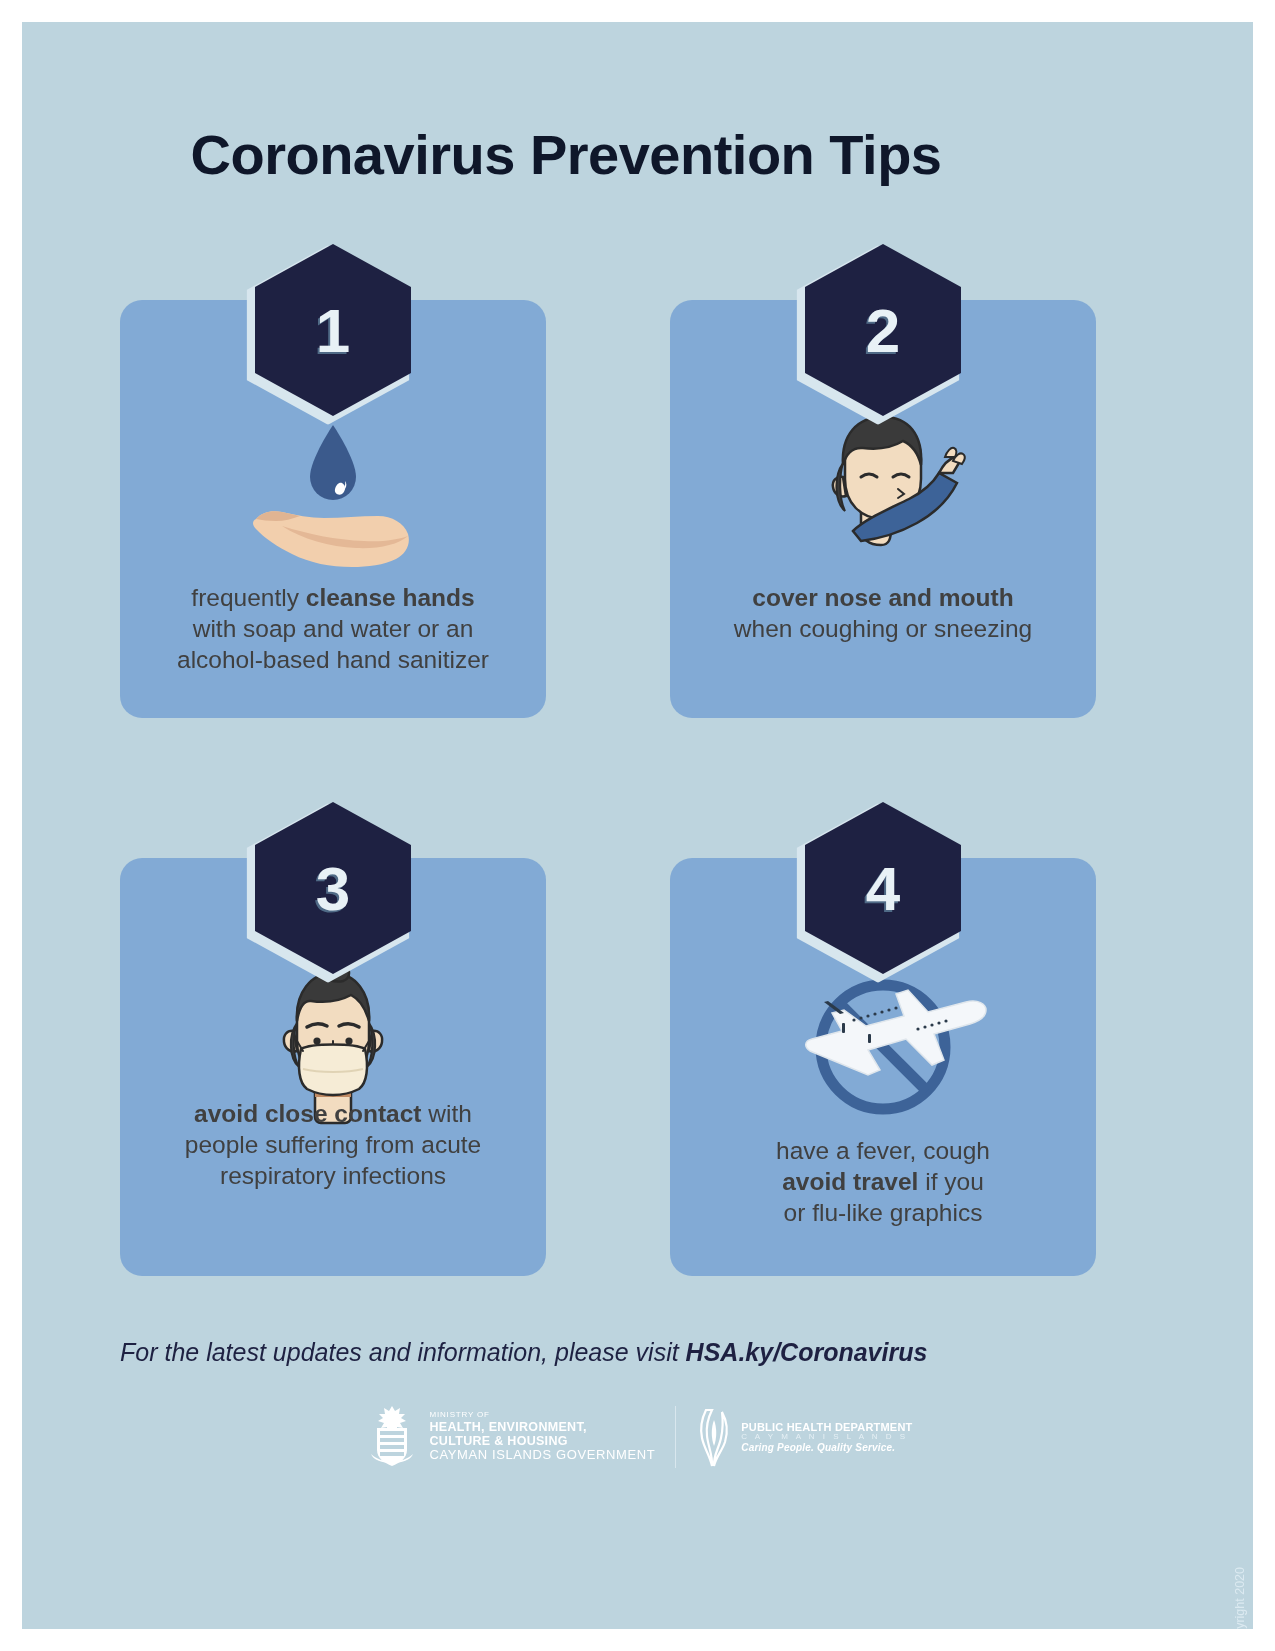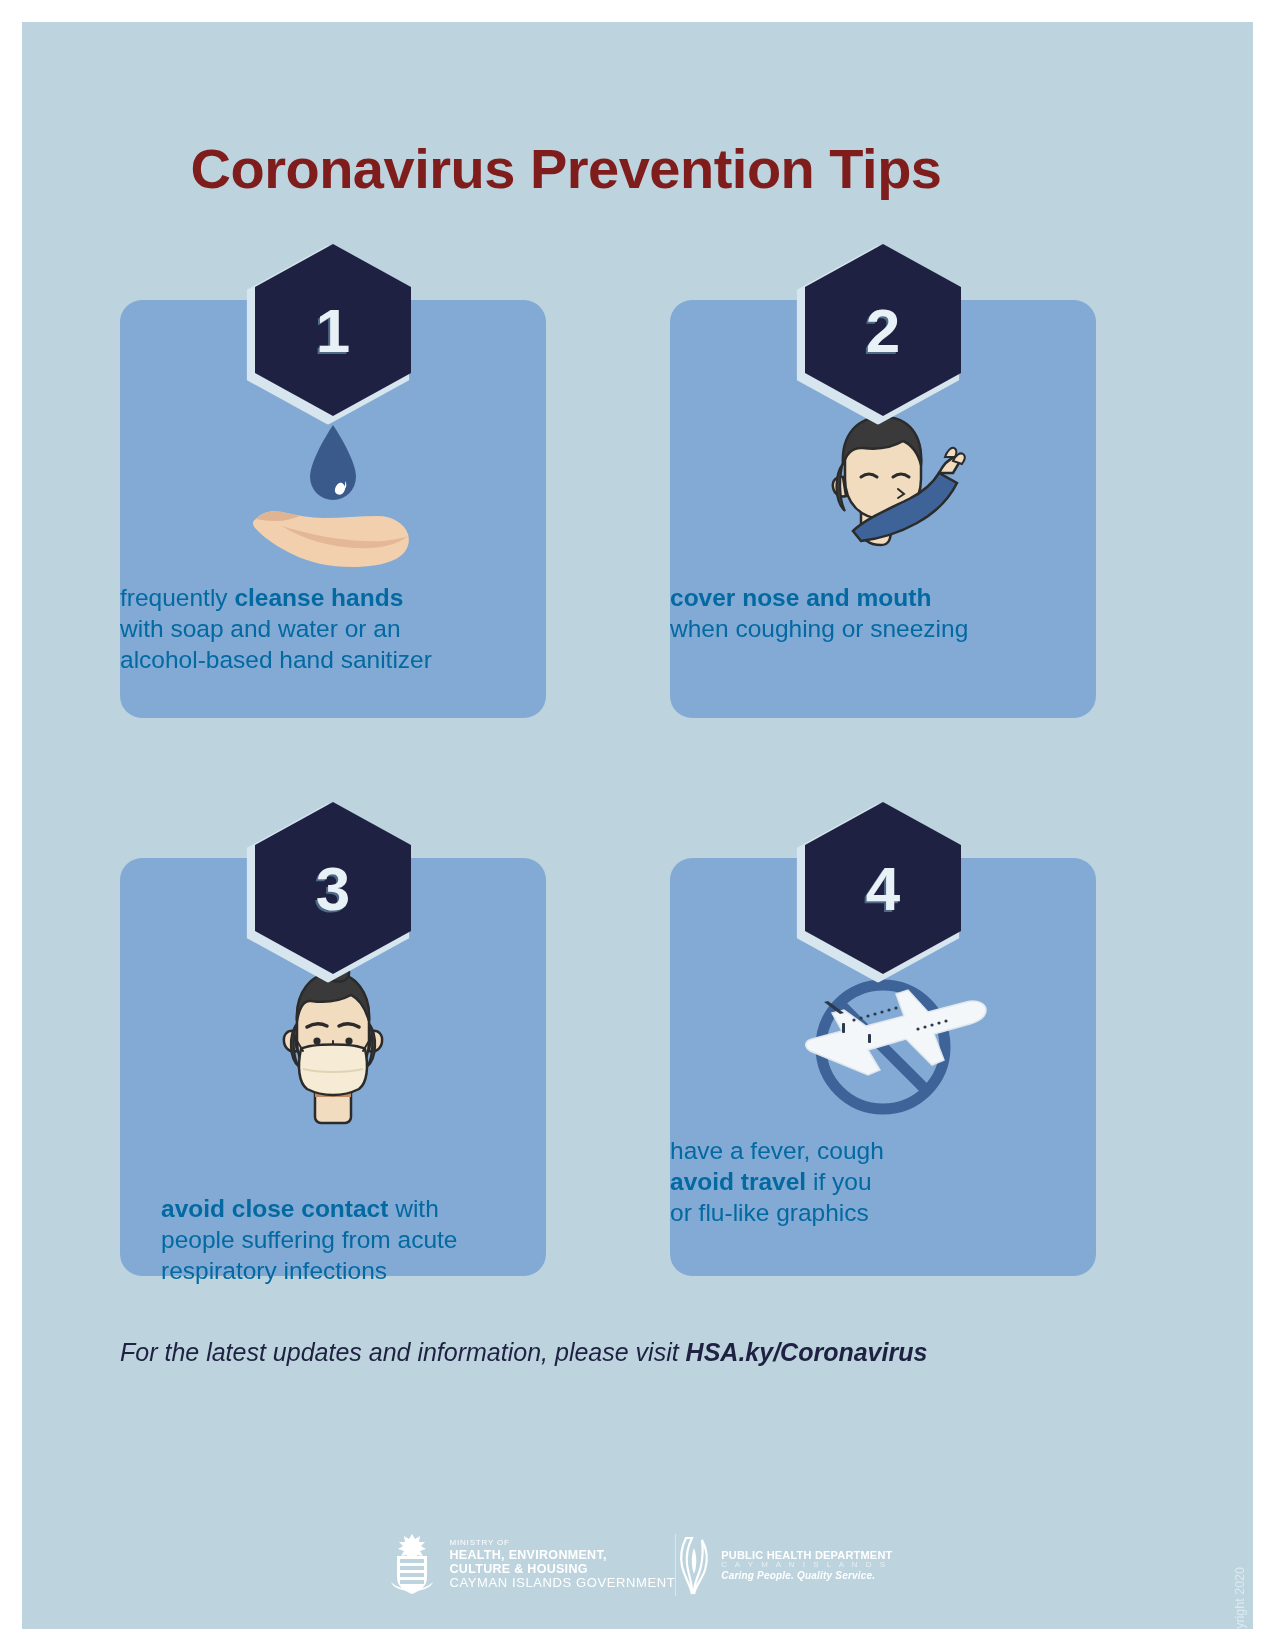--- a/index.html
+++ b/index.html
@@ -20,26 +20,26 @@
     width: 1231px;
     height: 1607px;
     background: #bdd4de;
     overflow: hidden;
   }
 
   
   #title {
     position: absolute;
     left: 0;
-    top: 114px;
+    top: 100px;
     width: 1088px;
     text-align: center;
     font-size: 56px;
     font-weight: bold;
-    color: #7f1d1d;
+    color: #0f172a;
     letter-spacing: -0.5px;
   }
 
   
   .card {
     position: absolute;
     width: 426px;
     height: 418px;
     background: #82aad5;
     border-radius: 22px;
@@ -87,26 +87,27 @@
     color: #e8f1f6;
     text-shadow: -2px 2px 0 #4f6a86;
   }
 
   
   .caption {
     position: absolute;
     width: 426px;
     font-size: 24.5px;
     line-height: 31px;
-    color: #0369a1;
+    color: #404040;
+    text-align: center;
   }
   .caption b { font-weight: bold; }
   .cap1 { left: 98px;  top: 560px; }
   .cap2 { left: 648px; top: 560px; }
-  .cap3 { left: 98px;  top: 1171px; margin-left: 41px; }
+  .cap3 { left: 98px;  top: 1076px; }
   .cap4 { left: 648px; top: 1113px; }
   .cap-line { white-space: nowrap; }
 
   
   .illo {
     position: absolute;
     width: 426px;
     height: 180px;
     display: flex;
     align-items: center;
@@ -124,25 +125,26 @@
     top: 1316px;
     font-size: 25px;
     font-style: italic;
     color: #1e2142;
   }
   #footer-note .url { font-weight: bold; }
 
   #logo-row {
     position: absolute;
     left: 0;
-    top: 1510px;
+    top: 1382px;
     width: 1231px;
     display: flex;
     align-items: center;
     justify-content: center;
+    gap: 20px;
   }
   .logo-block {
     display: flex;
     align-items: center;
     gap: 9px;
   }
   .logo-divider {
     width: 1px;
     height: 62px;
     background: #e3eef3;

